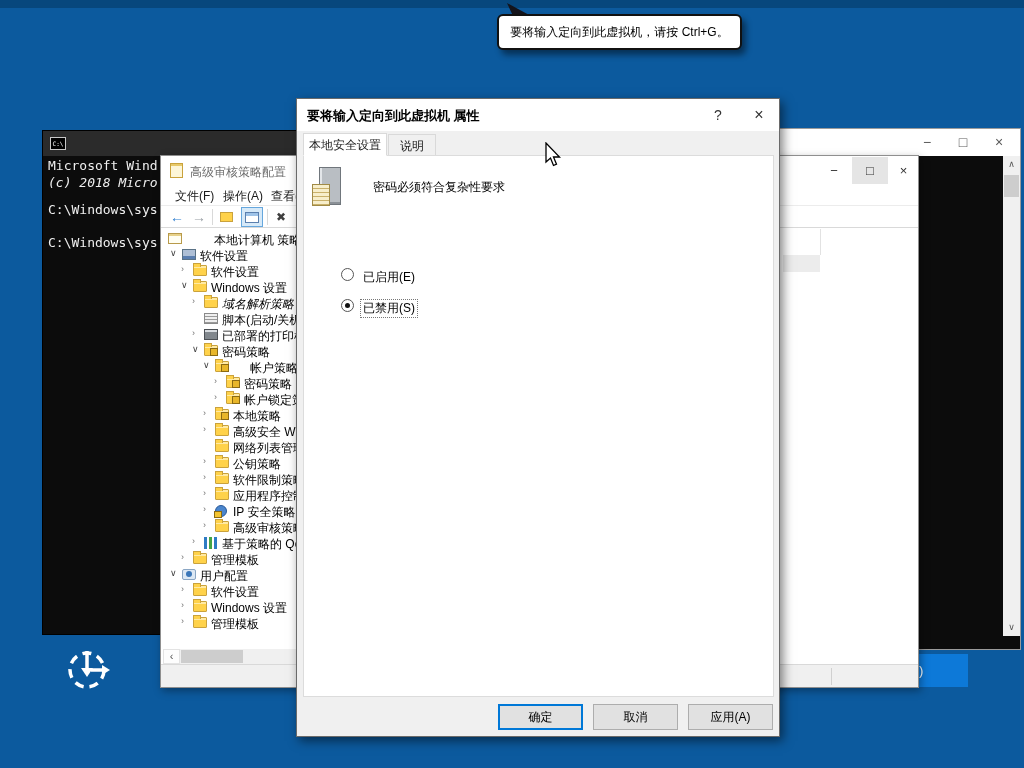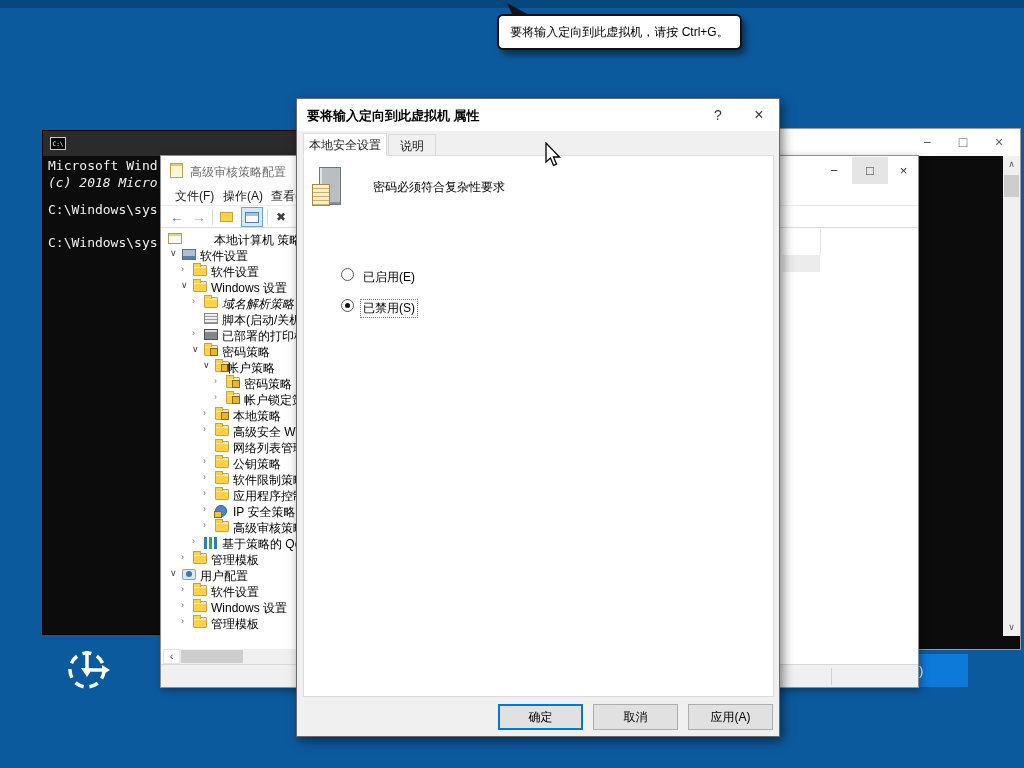--- a/index.html
+++ b/index.html
@@ -248,21 +248,21 @@
         <span class="lbl" style="left: 59px;">已部署的打印机</span>
       </div>
       <div class="trow" style="top: 114px;">
         <span class="chv" style="left: 29px; color: rgb(63, 63, 63);">∨</span>
         <span class="ic ic-folder-lock" style="left: 41px;"></span>
         <span class="lbl" style="left: 59px;">密码策略</span>
       </div>
       <div class="trow" style="top: 130px;">
         <span class="chv" style="left: 40px; color: rgb(63, 63, 63);">∨</span>
         <span class="ic ic-folder-lock" style="left: 52px;"></span>
-        <span class="lbl" style="left: 64px;">帐户策略</span>
+        <span class="lbl" style="left: 87px;">帐户策略</span>
       </div>
       <div class="trow" style="top: 146px;">
         <span class="chv" style="left: 51px;">›</span>
         <span class="ic ic-folder-lock" style="left: 63px;"></span>
         <span class="lbl" style="left: 81px;">密码策略</span>
       </div>
       <div class="trow" style="top: 162px;">
         <span class="chv" style="left: 51px;">›</span>
         <span class="ic ic-folder-lock" style="left: 63px;"></span>
         <span class="lbl" style="left: 81px;">帐户锁定策略</span>

